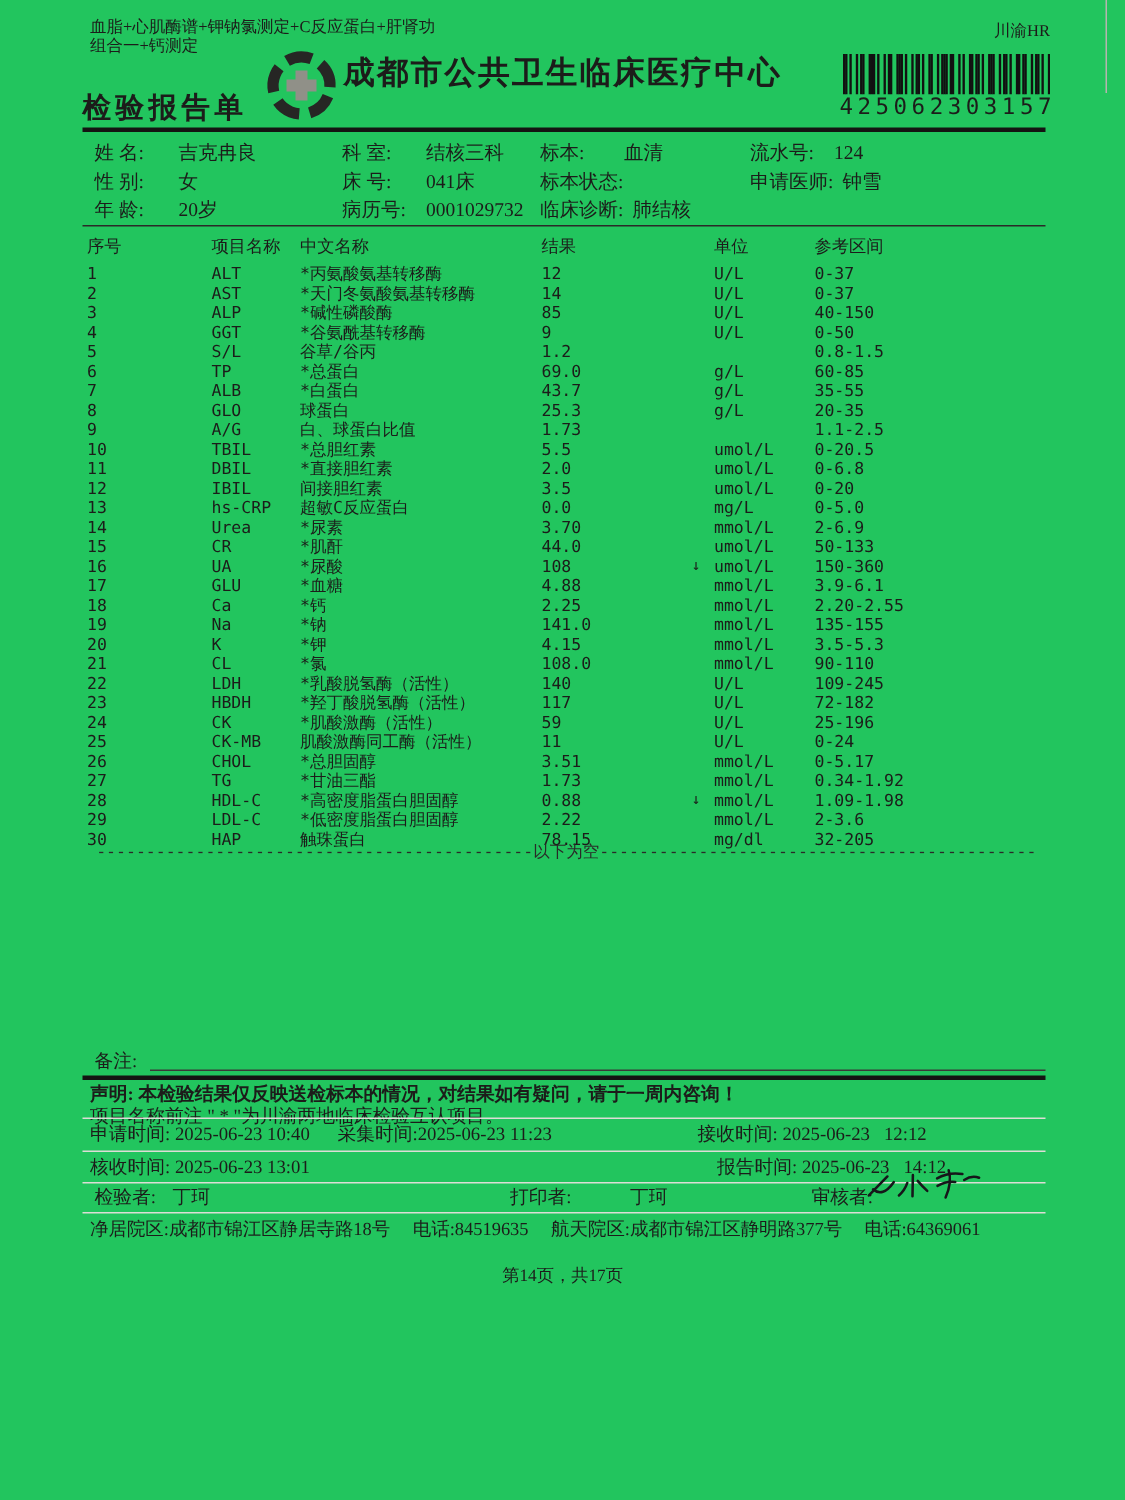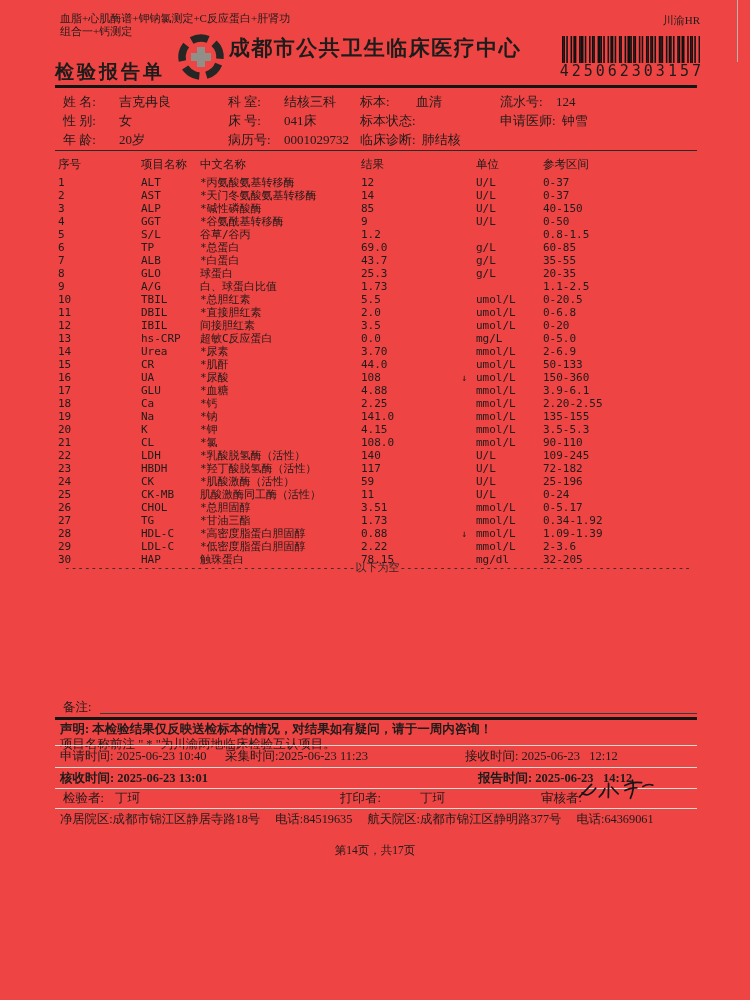--- a/index.html
+++ b/index.html
@@ -1,17 +1,17 @@
 <!DOCTYPE html>
 <html><head>
 <meta charset="utf-8">
 <style>
   html,body{margin:0;padding:0;}
   body{width:750px;height:1000px;background:#ffffff;overflow:hidden;}
-  .page{position:relative;width:750px;height:1000px;background:#ef4444;color:#1c1c1a;
+  .page{position:relative;width:750px;height:1000px;background:#22c55e;color:#1c1c1a;
         font-family:"Liberation Serif","DejaVu Serif",serif;}
   .abs{position:absolute;}
 
   
   .combo{left:60px;top:12px;font-size:11px;line-height:13px;white-space:pre;}
   .region{right:50px;top:13px;font-size:11px;}
   .edge-line{left:737px;top:0;width:1px;height:62px;background:#b5b5af;}
   .logo{left:171px;top:29px;}
   .hosp{left:55px;right:55px;top:34px;text-align:center;font-size:21px;font-weight:bold;letter-spacing:1.5px;}
   .rpt{left:55px;right:55px;top:59px;text-align:left;font-size:19px;font-weight:bold;letter-spacing:3px;}
@@ -40,21 +40,21 @@
   .remark{left:63px;top:699px;font-size:12.5px;}
   .remark-line{left:100px;top:713px;width:597px;height:1px;background:#3a3a38;}
   .rule-thick2{left:55px;top:717px;width:642px;height:2.5px;background:#141412;}
   .stmt{left:60px;top:721px;font-size:12.5px;font-weight:bold;white-space:pre;}
   .stmt2{left:60px;top:736px;font-size:12.5px;white-space:pre;}
   .faint{left:55px;width:642px;height:1px;background:#ddddd6;}
   .t-row{left:60px;width:637px;display:flex;font-size:12.5px;white-space:pre;}
   #times-row1{top:748px;}
   #times-row1 .t-cell:nth-child(1){width:165px;}
   #times-row1 .t-cell:nth-child(2){width:240px;}
-  #times-row2{top:770px;font-weight:bold;}
+  #times-row2{top:770px;}
   #times-row2 .t-cell:nth-child(1){width:418px;}
   #staff-row{left:60px;top:790px;width:637px;height:16px;font-size:12.5px;}
   #staff-row span{position:absolute;white-space:pre;}
   .sig{left:575px;top:778px;}
   #addr-row{left:60px;top:811px;width:640px;display:flex;gap:15px;font-size:12.3px;white-space:pre;}
   .pagenum{left:55px;right:55px;top:843px;text-align:center;font-size:11.5px;}
 </style>
 </head>
 <body>
 
@@ -165,21 +165,21 @@
         <div class="lab-row"><div class="c-no">18</div><div class="c-code">Ca</div><div class="c-name">*钙</div><div class="c-result">2.25</div><div class="c-flag"></div><div class="c-unit">mmol/L</div><div class="c-range">2.20-2.55</div></div>
         <div class="lab-row"><div class="c-no">19</div><div class="c-code">Na</div><div class="c-name">*钠</div><div class="c-result">141.0</div><div class="c-flag"></div><div class="c-unit">mmol/L</div><div class="c-range">135-155</div></div>
         <div class="lab-row"><div class="c-no">20</div><div class="c-code">K</div><div class="c-name">*钾</div><div class="c-result">4.15</div><div class="c-flag"></div><div class="c-unit">mmol/L</div><div class="c-range">3.5-5.3</div></div>
         <div class="lab-row"><div class="c-no">21</div><div class="c-code">CL</div><div class="c-name">*氯</div><div class="c-result">108.0</div><div class="c-flag"></div><div class="c-unit">mmol/L</div><div class="c-range">90-110</div></div>
         <div class="lab-row"><div class="c-no">22</div><div class="c-code">LDH</div><div class="c-name">*乳酸脱氢酶（活性）</div><div class="c-result">140</div><div class="c-flag"></div><div class="c-unit">U/L</div><div class="c-range">109-245</div></div>
         <div class="lab-row"><div class="c-no">23</div><div class="c-code">HBDH</div><div class="c-name">*羟丁酸脱氢酶（活性）</div><div class="c-result">117</div><div class="c-flag"></div><div class="c-unit">U/L</div><div class="c-range">72-182</div></div>
         <div class="lab-row"><div class="c-no">24</div><div class="c-code">CK</div><div class="c-name">*肌酸激酶（活性）</div><div class="c-result">59</div><div class="c-flag"></div><div class="c-unit">U/L</div><div class="c-range">25-196</div></div>
         <div class="lab-row"><div class="c-no">25</div><div class="c-code">CK-MB</div><div class="c-name">肌酸激酶同工酶（活性）</div><div class="c-result">11</div><div class="c-flag"></div><div class="c-unit">U/L</div><div class="c-range">0-24</div></div>
         <div class="lab-row"><div class="c-no">26</div><div class="c-code">CHOL</div><div class="c-name">*总胆固醇</div><div class="c-result">3.51</div><div class="c-flag"></div><div class="c-unit">mmol/L</div><div class="c-range">0-5.17</div></div>
         <div class="lab-row"><div class="c-no">27</div><div class="c-code">TG</div><div class="c-name">*甘油三酯</div><div class="c-result">1.73</div><div class="c-flag"></div><div class="c-unit">mmol/L</div><div class="c-range">0.34-1.92</div></div>
-        <div class="lab-row"><div class="c-no">28</div><div class="c-code">HDL-C</div><div class="c-name">*高密度脂蛋白胆固醇</div><div class="c-result">0.88</div><div class="c-flag">↓</div><div class="c-unit">mmol/L</div><div class="c-range">1.09-1.39</div></div>
+        <div class="lab-row"><div class="c-no">28</div><div class="c-code">HDL-C</div><div class="c-name">*高密度脂蛋白胆固醇</div><div class="c-result">0.88</div><div class="c-flag">↓</div><div class="c-unit">mmol/L</div><div class="c-range">1.09-1.98</div></div>
         <div class="lab-row"><div class="c-no">29</div><div class="c-code">LDL-C</div><div class="c-name">*低密度脂蛋白胆固醇</div><div class="c-result">2.22</div><div class="c-flag"></div><div class="c-unit">mmol/L</div><div class="c-range">2-3.6</div></div>
         <div class="lab-row"><div class="c-no">30</div><div class="c-code">HAP</div><div class="c-name">触珠蛋白</div><div class="c-result">78.15</div><div class="c-flag"></div><div class="c-unit">mg/dl</div><div class="c-range">32-205</div></div>
       </div>
   </div>
   <div class="abs" id="dash-line">--------------------------------------------以下为空--------------------------------------------</div>
 
   <div class="abs remark">备注:</div>
   <div class="abs remark-line"></div>
   <div class="abs rule-thick2"></div>
   <div class="abs stmt">声明: 本检验结果仅反映送检标本的情况，对结果如有疑问，请于一周内咨询！</div>

